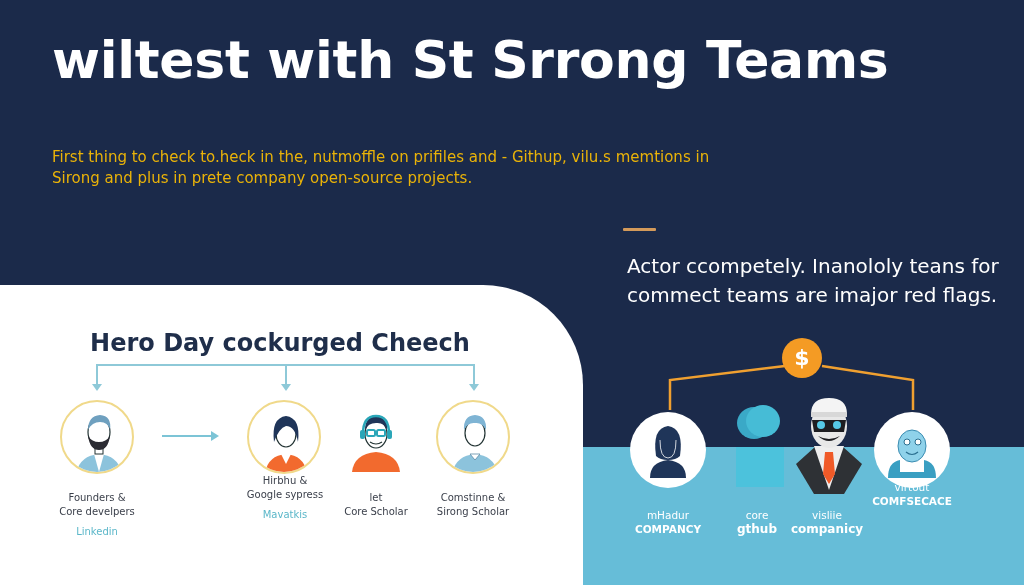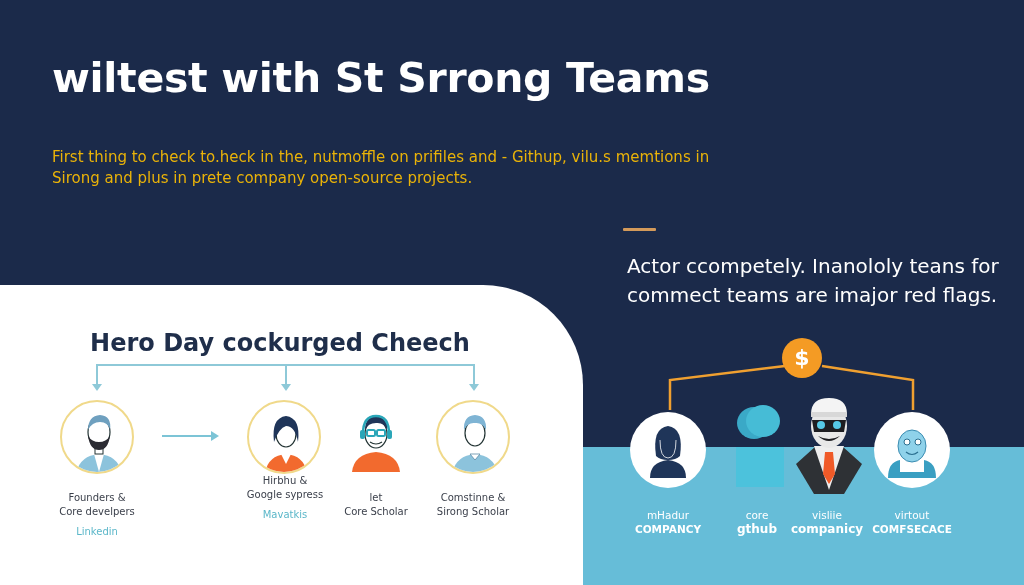--- a/index.html
+++ b/index.html
@@ -1,21 +1,21 @@
 <!DOCTYPE html>
 <html><head>
 <meta charset="utf-8">
 <style>
   * { box-sizing: border-box; margin: 0; padding: 0; }
   html, body { width: 1024px; height: 585px; overflow: hidden; }
   body { background: #1b2a4a; font-family: "DejaVu Sans", sans-serif; position: relative; }
 
   .title { position: absolute; left: 52px; top: 30px; color: #ffffff; font-weight: bold; line-height: 1; }
   .title .l1 { font-size: 34px; letter-spacing: -0.3px; display: block; margin-top: 4px; }
-  .title .l2 { font-size: 41px; letter-spacing: -0.3px; display: block; margin-top: 28px; }
+  .title .l2 { font-size: 52px; letter-spacing: -0.3px; display: block; margin-top: 4px; }
 
   .intro { position: absolute; left: 52px; top: 147px; width: 700px; color: #eab308; font-size: 15px; line-height: 21px; }
 
   .accent-line { position: absolute; left: 623px; top: 228px; width: 33px; height: 3px; background: #d49a5a; border-radius: 1px; }
 
   .warning { position: absolute; left: 627px; top: 252px; width: 380px; color: #ffffff; font-size: 20px; line-height: 29px; }
 
   .white-panel { position: absolute; left: 0; top: 285px; width: 583px; height: 300px; background: #ffffff; border-top-right-radius: 100px; }
 
   .blue-band { position: absolute; left: 583px; top: 447px; width: 441px; height: 138px; background: #66bdd8; }
@@ -185,16 +185,16 @@
   <span class="b">COMPANCY</span>
 </div>
 <div class="team-label" style="left:707px; top:508px">
   <span>core</span>
   <span class="b" style="font-size:12px">gthub</span>
 </div>
 <div class="team-label" style="left:777px; top:508px">
   <span>visliie</span>
   <span class="b" style="font-size:12px">companicy</span>
 </div>
-<div class="team-label" style="left:862px; top:508px">
+<div class="team-label" style="left:862px; top:480px">
   <span>virtout</span>
   <span class="b">COMFSECACE</span>
 </div>
 
 </body></html>

